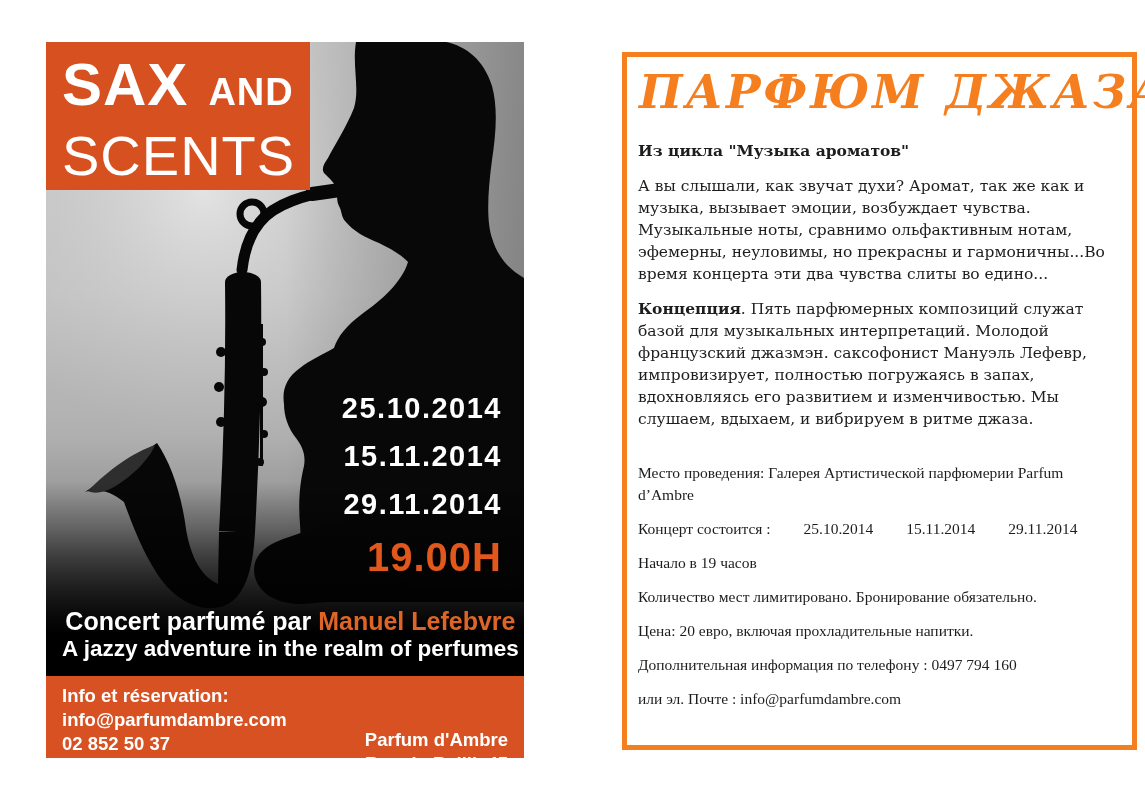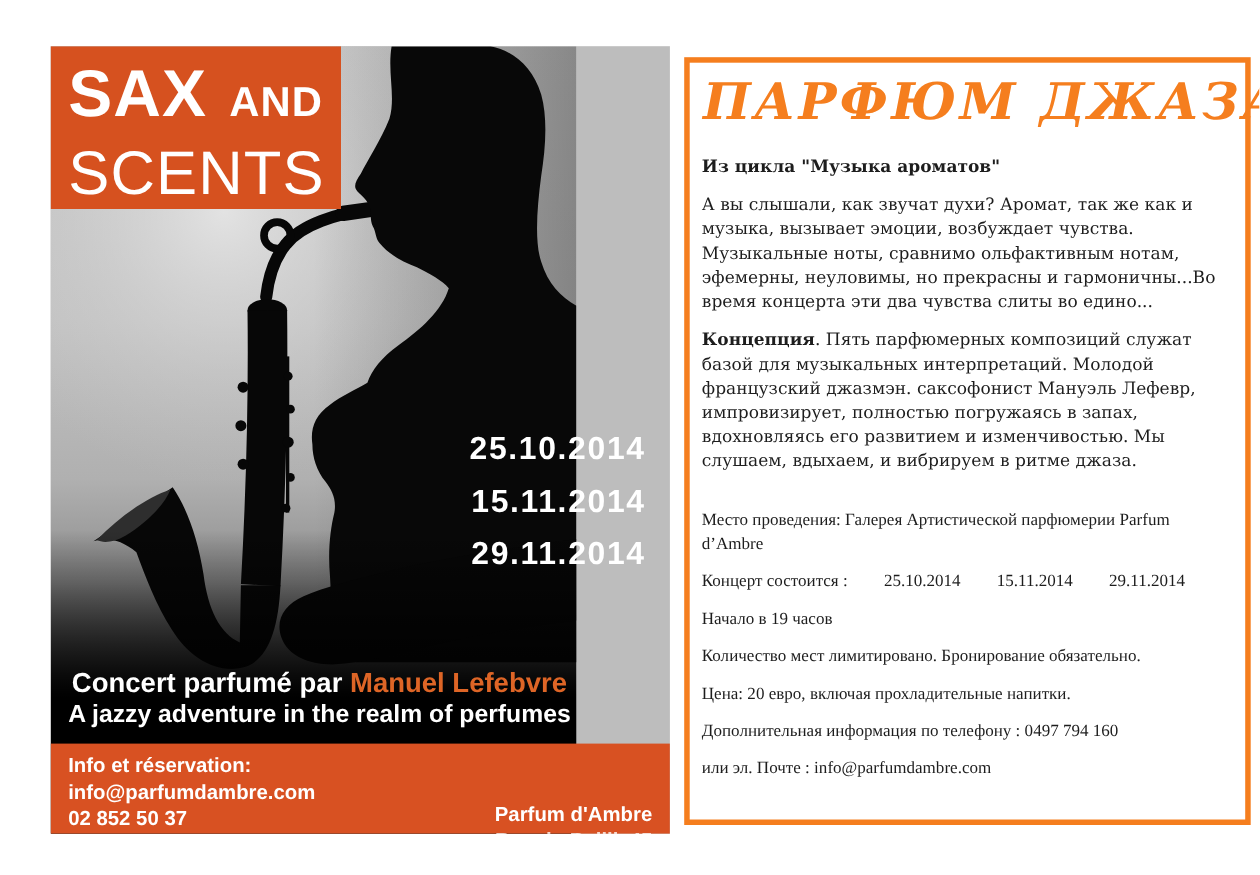--- a/index.html
+++ b/index.html
@@ -3,21 +3,21 @@
 <meta charset="utf-8">
 <style>
   :root{
     --poster_orange:#d6511f; --footer_orange:#d85122; --time_orange:#e2571b;
     --name_orange:#de6526; --doc_orange:#f57e1e; --doc_text:#1d1d1d;
   }
   html,body{margin:0;padding:0;background:#fff;}
   #stage{position:relative;width:1145px;height:795px;background:#fff;overflow:hidden;
          font-family:"Liberation Sans",sans-serif;}
   
-  .poster{position:absolute;left:46px;top:42px;width:563px;height:716px;overflow:hidden;background:#bdbdbd;}
+  .poster{position:absolute;left:46px;top:42px;width:478px;height:716px;overflow:hidden;background:#bdbdbd;}
   .poster svg{position:absolute;left:0;top:0;}
   .banner{position:absolute;left:0;top:0;width:264px;height:148px;background:var(--poster_orange);
           color:#fff;padding:10px 0 0 16px;box-sizing:border-box;z-index:3;}
   .banner .l1{display:flex;align-items:baseline;line-height:66px;white-space:nowrap;}
   .banner .sax{font-size:60px;font-weight:bold;letter-spacing:1px;}
   .banner .and{font-size:38px;font-weight:bold;margin-left:20px;letter-spacing:1px;}
   .banner .l2{font-size:56px;font-weight:normal;line-height:62px;letter-spacing:1px;}
   .dates{position:absolute;right:22px;top:342px;text-align:right;z-index:3;color:#fff;
          font-weight:bold;font-size:29px;line-height:48px;letter-spacing:1.5px;white-space:nowrap;}
   .time{font-size:40px;line-height:58px;color:var(--time_orange);letter-spacing:1px;}
@@ -127,20 +127,21 @@
         <span class="sax">SAX</span>
         <span class="and">AND</span>
       </div>
       <div class="l2">SCENTS</div>
     </div>
 
     <div class="dates">
       <div>25.10.2014</div>
       <div>15.11.2014</div>
       <div>29.11.2014</div>
+      <div class="time">19.00H</div>
     </div>
 
     <div class="caption">
       <div class="c1">
         <span>Concert parfumé par </span><span class="name">Manuel Lefebvre</span>
       </div>
       <div class="c2">A jazzy adventure in the realm of perfumes</div>
     </div>
 
     <div class="pfooter">

